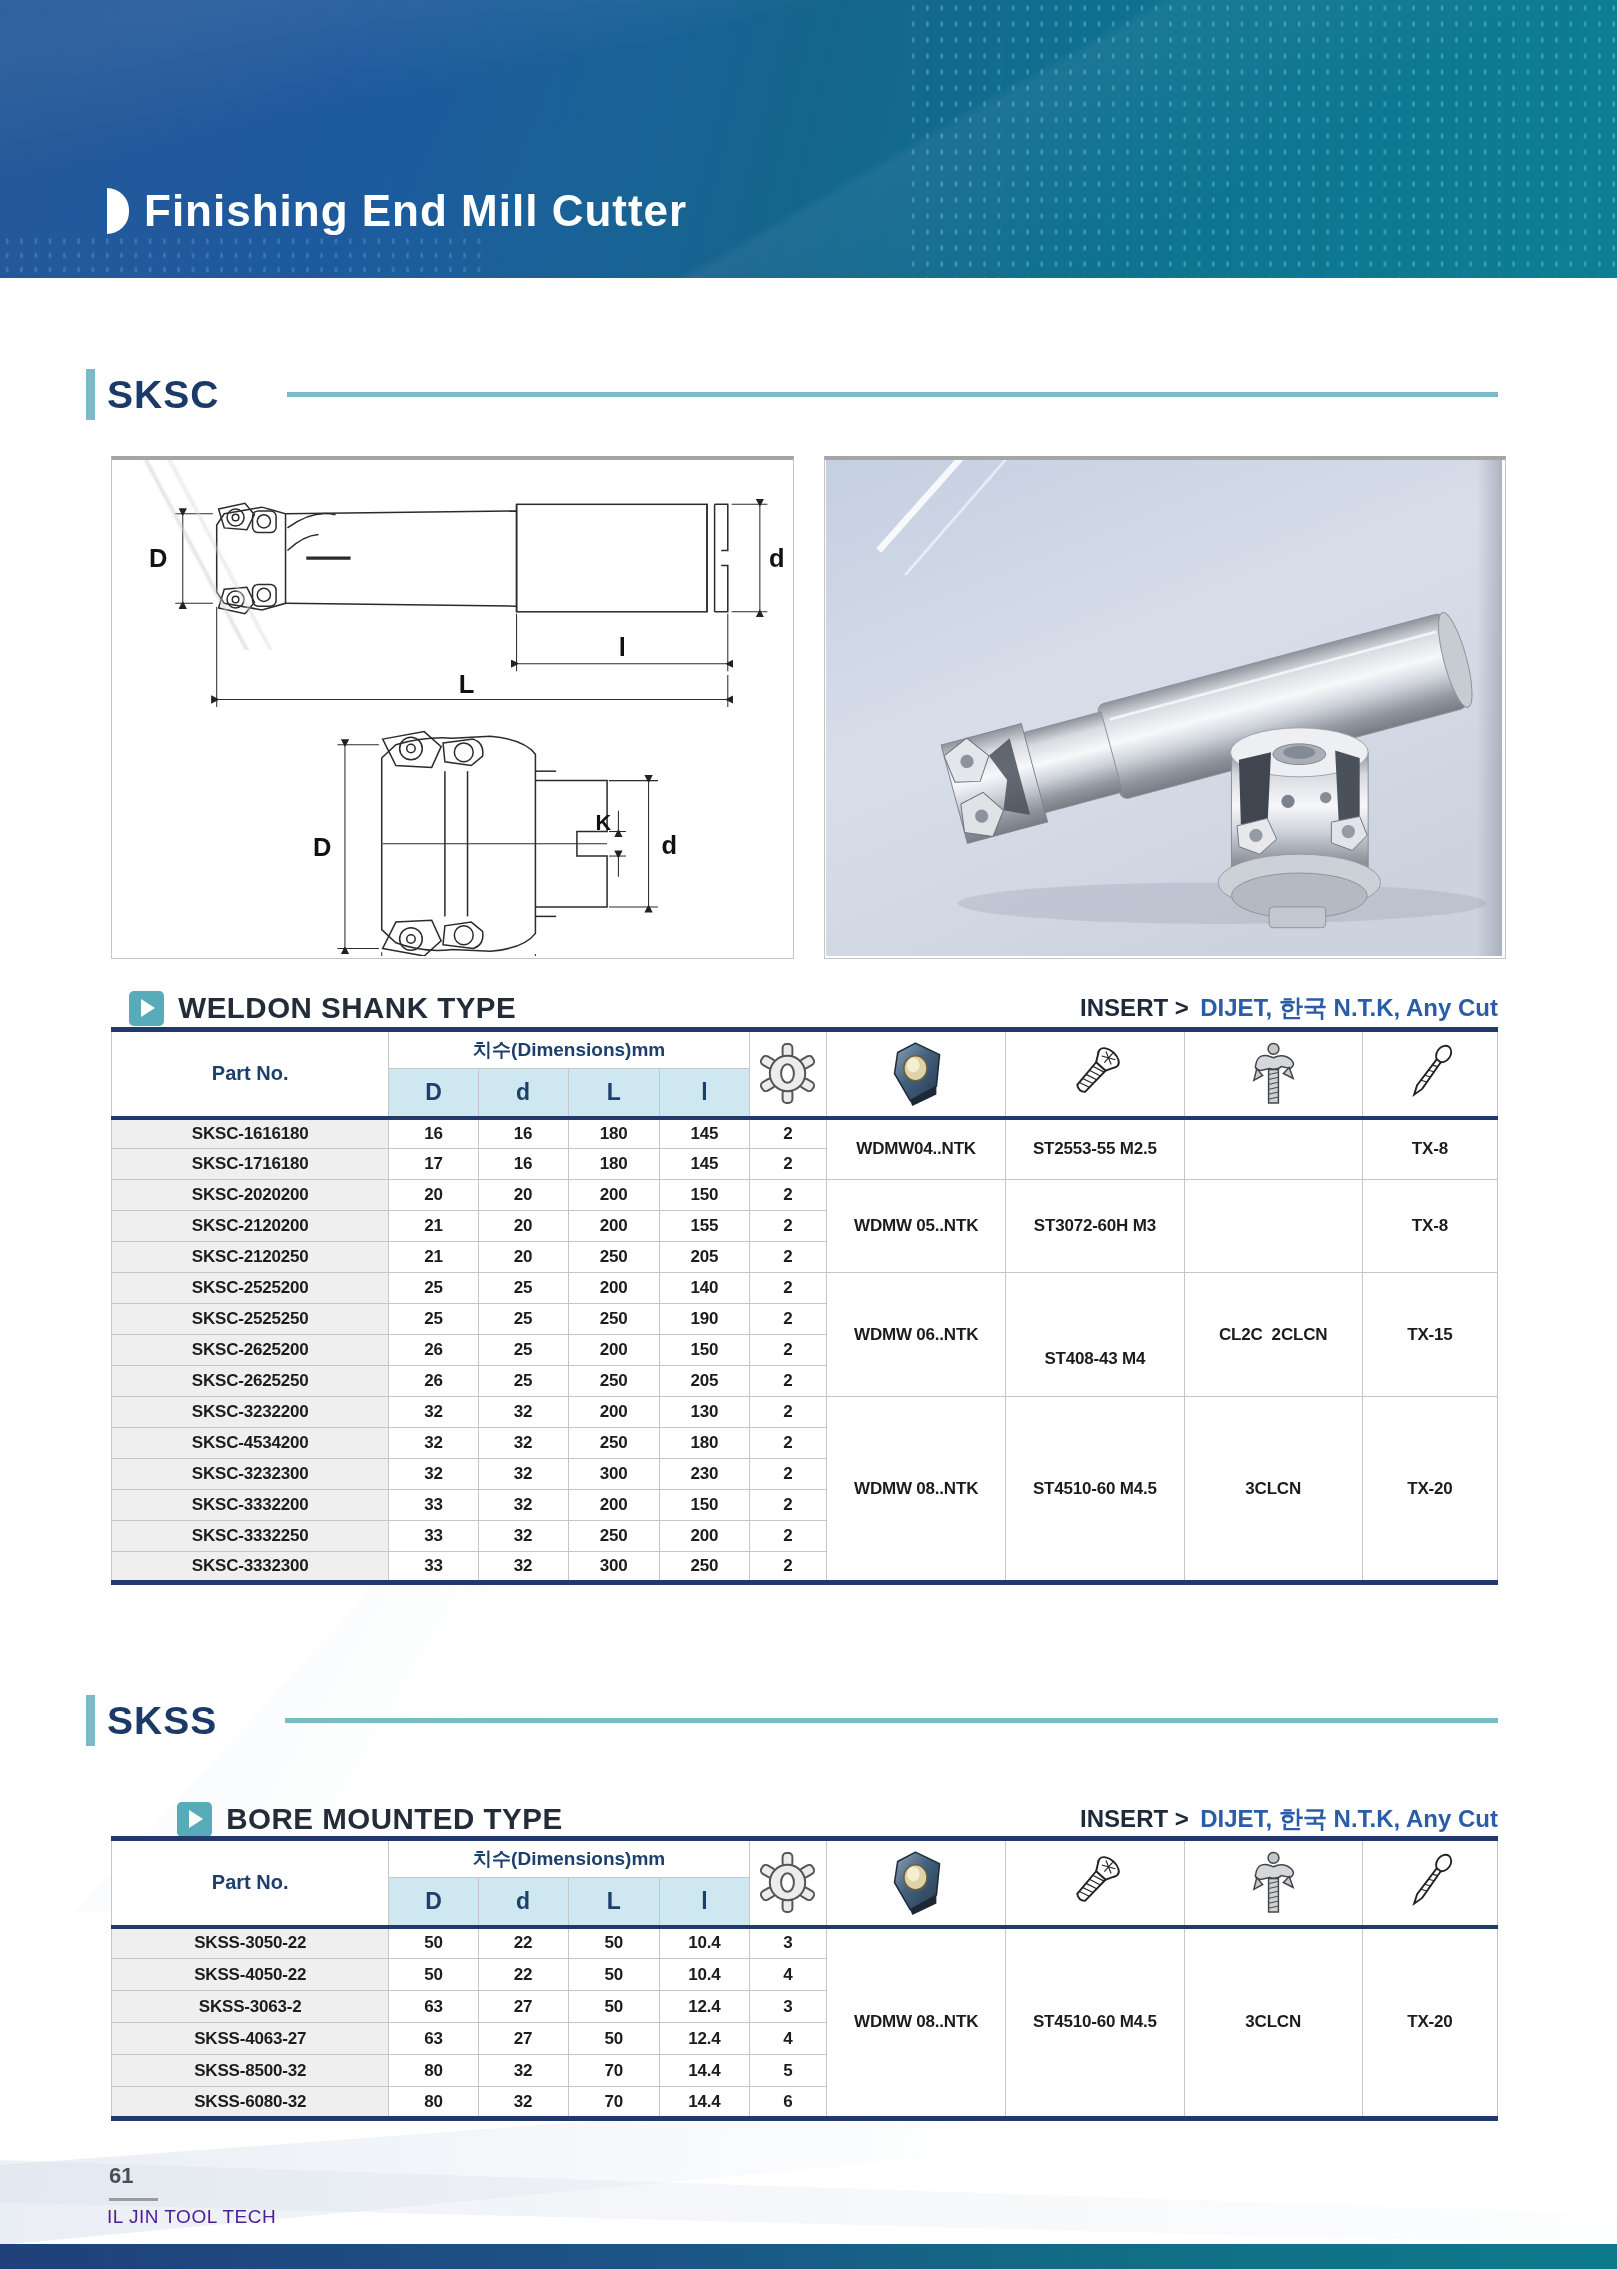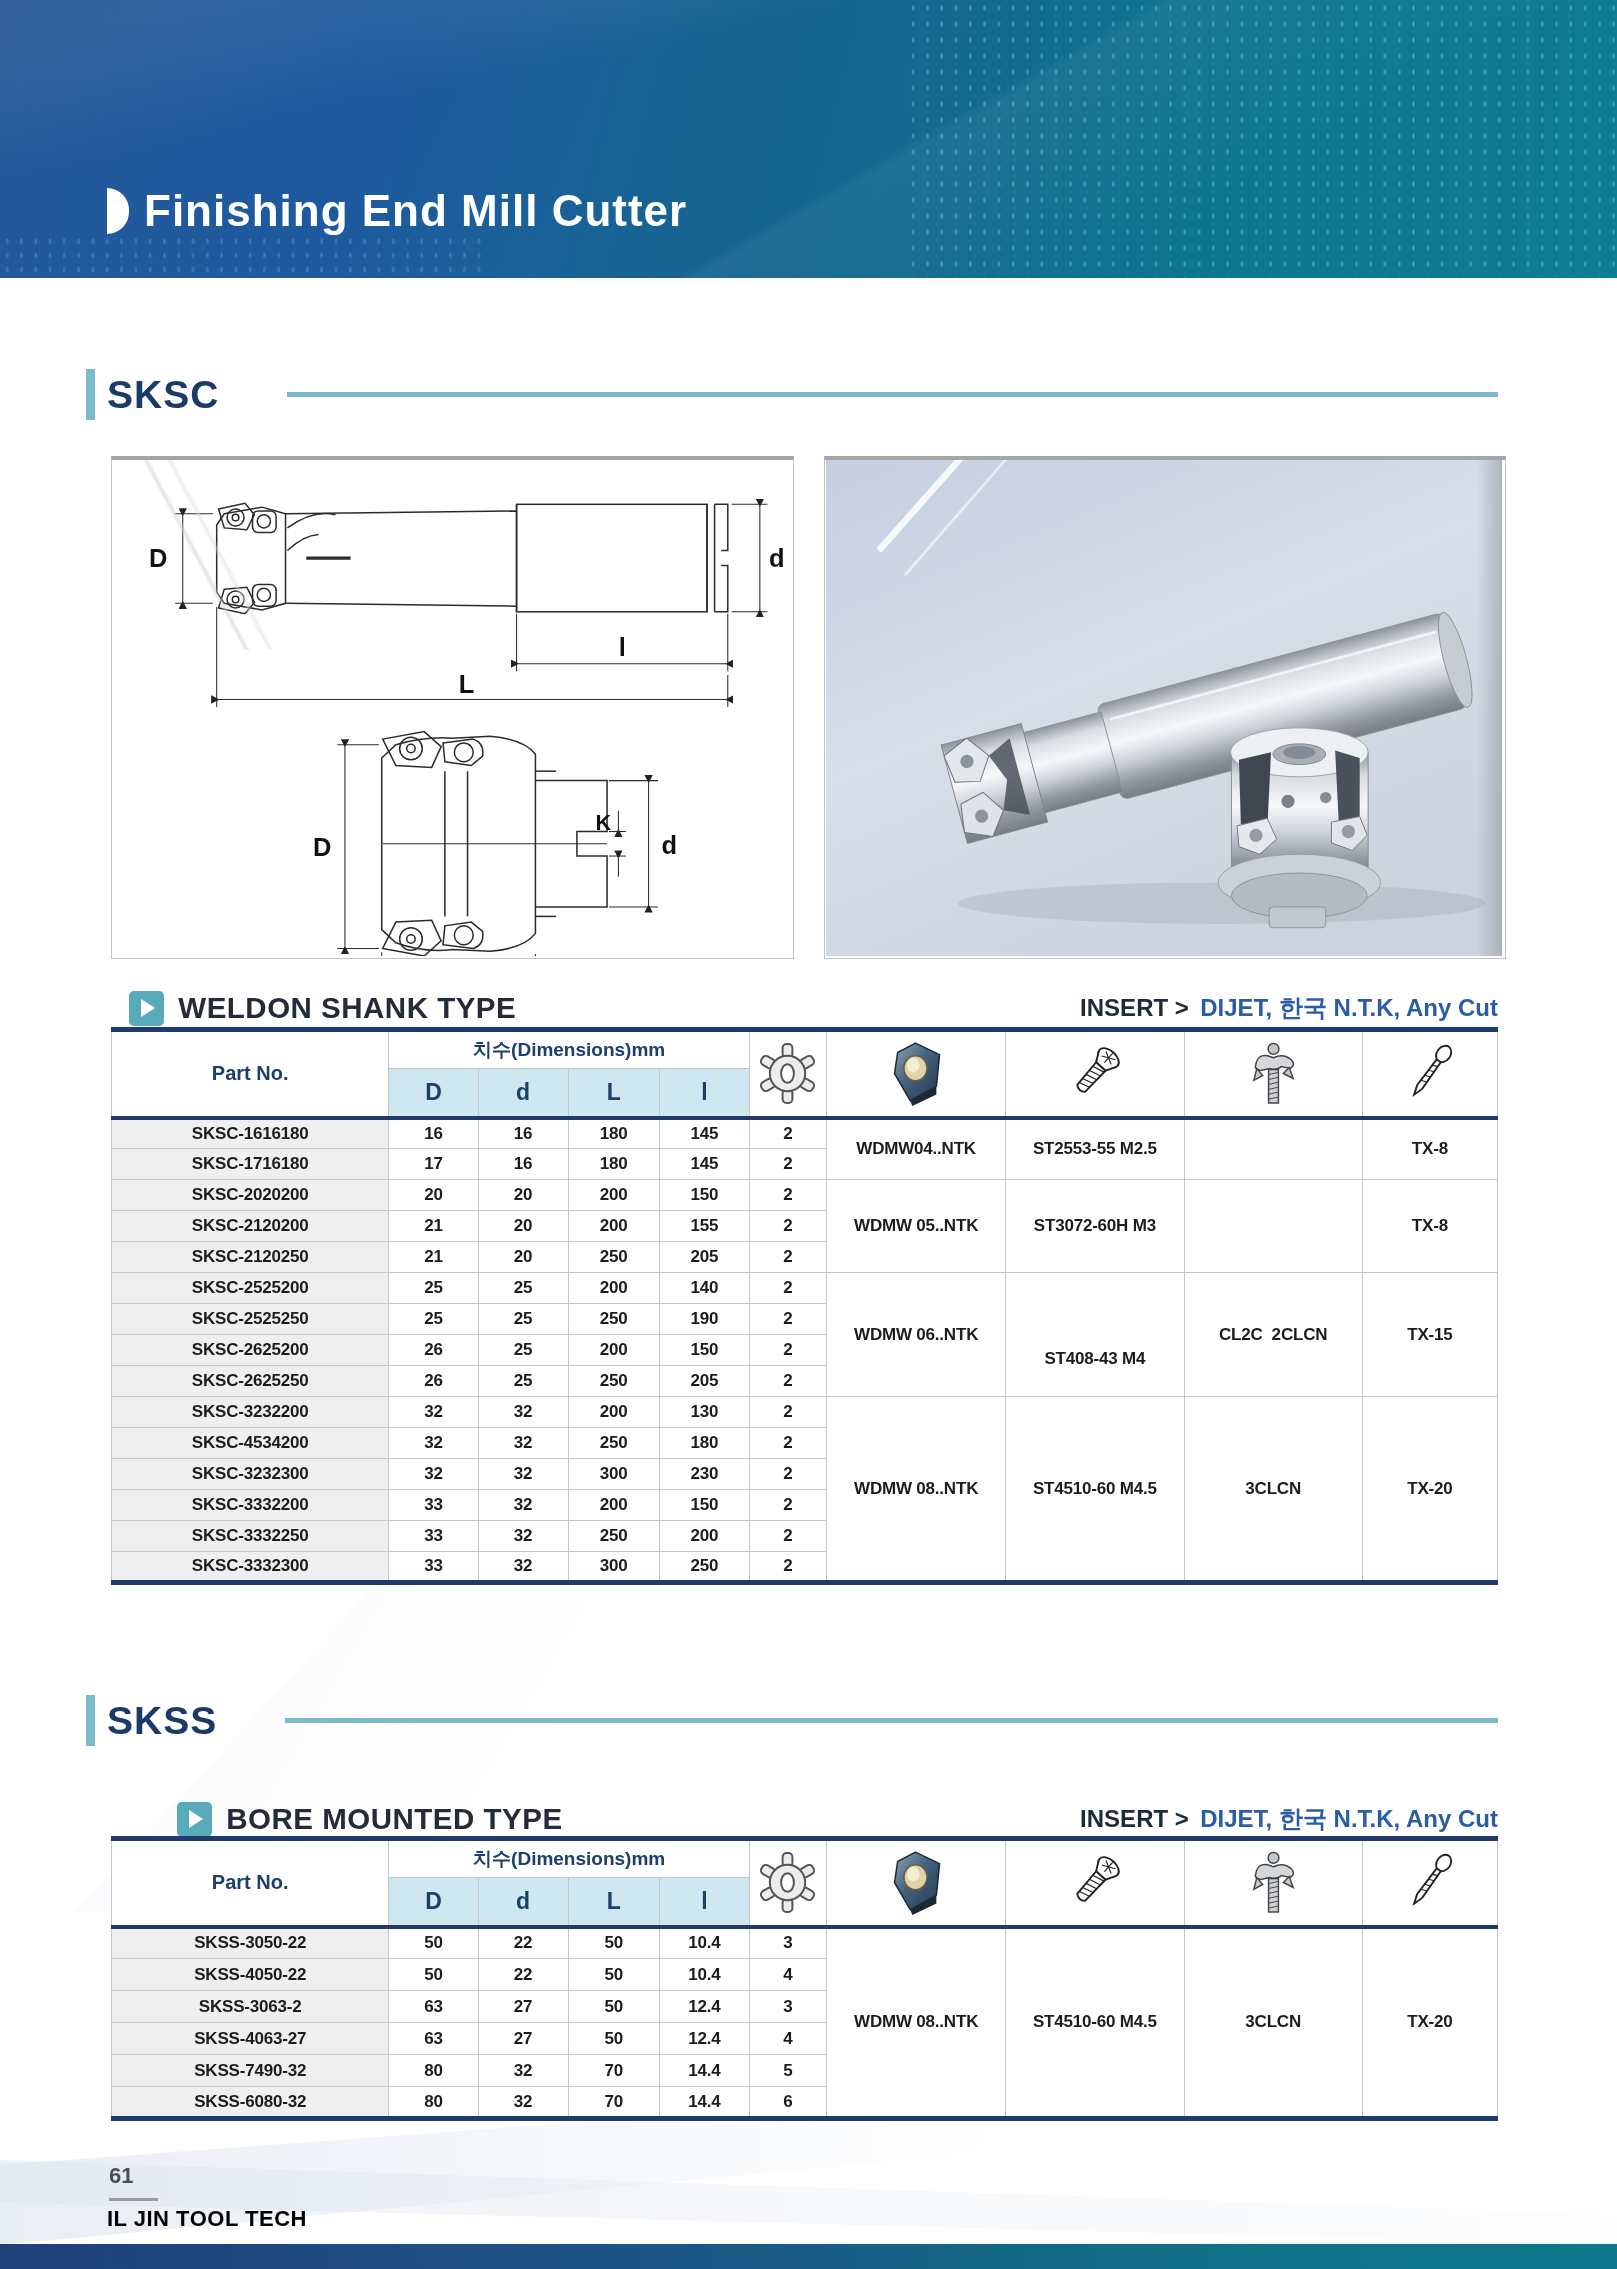--- a/index.html
+++ b/index.html
@@ -96,21 +96,21 @@
   #sksc-table tbody tr { height:31px; }
   #skss-table tbody tr { height:32px; }
   .cat-table tbody td { font-size:17px; font-weight:700; color:#1c1c1c; background:#ffffff; letter-spacing:-0.2px; }
   .part-cell { background:#efefef !important; }
   .group-cell { font-size:18px; white-space:pre; }
   .group-cell.low { vertical-align:bottom; padding-bottom:27px; }
 
   
   .page-number { position:absolute; left:109px; top:2163px; font-size:22px; font-weight:700; color:#4b4f55; }
   .page-number-rule { position:absolute; left:109px; top:2198px; width:49px; height:2.9px; background:#9b9b9b; }
-  .company { position:absolute; left:107px; top:2206px; font-size:22px; font-weight:700; color:#000000; letter-spacing:0.5px; }
+  .company { position:absolute; left:107px; top:2206px; font-size:19px; font-weight:400; color:#4c1d95; letter-spacing:0.5px; }
   .bottom-bar { position:absolute; left:0; top:2244px; width:1618px; height:26px;
     background:linear-gradient(90deg,#20407a 0%,#1c5486 40%,#116e85 70%,#0d7a8c 100%); }
 </style>
 </head>
 <body>
 
 <div class="page">
 
   <div class="banner">
     <div class="banner-dots"></div>
@@ -672,21 +672,21 @@
         </tr>
         <tr>
           <td class="part-cell">SKSS-4063-27</td>
           <td class="num-cell">63</td>
           <td class="num-cell">27</td>
           <td class="num-cell">50</td>
           <td class="num-cell">12.4</td>
           <td class="num-cell">4</td>
         </tr>
         <tr>
-          <td class="part-cell">SKSS-7490-32</td>
+          <td class="part-cell">SKSS-8500-32</td>
           <td class="num-cell">80</td>
           <td class="num-cell">32</td>
           <td class="num-cell">70</td>
           <td class="num-cell">14.4</td>
           <td class="num-cell">5</td>
         </tr>
         <tr>
           <td class="part-cell">SKSS-6080-32</td>
           <td class="num-cell">80</td>
           <td class="num-cell">32</td>

